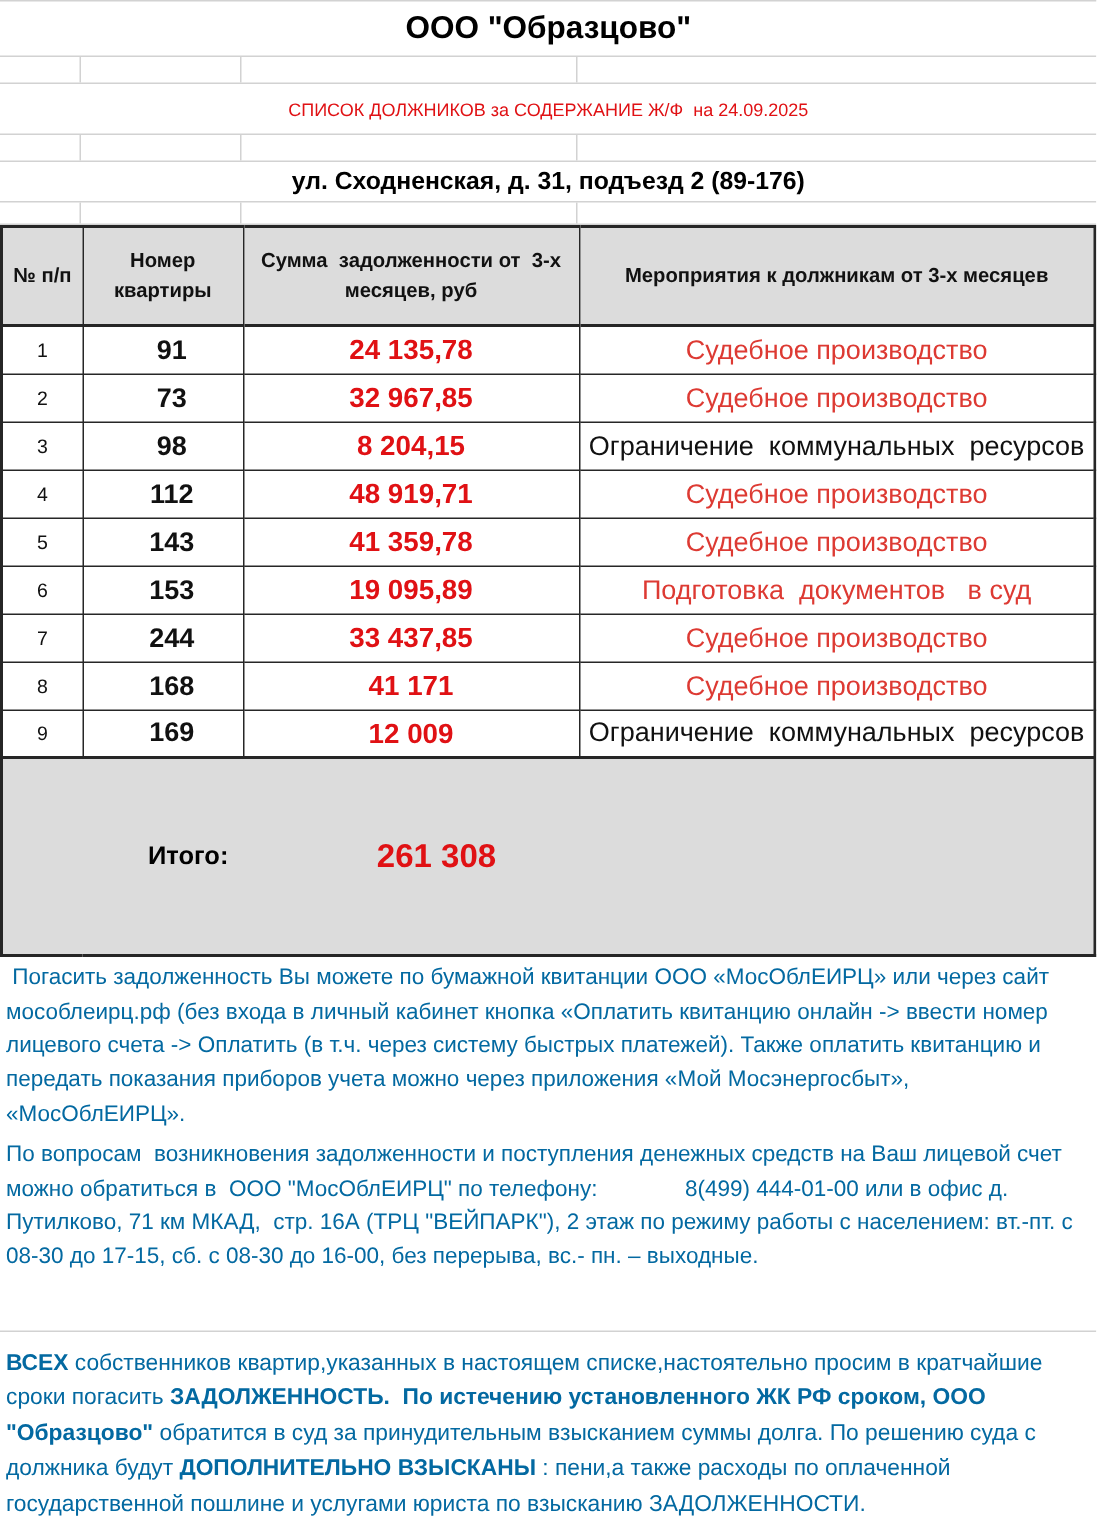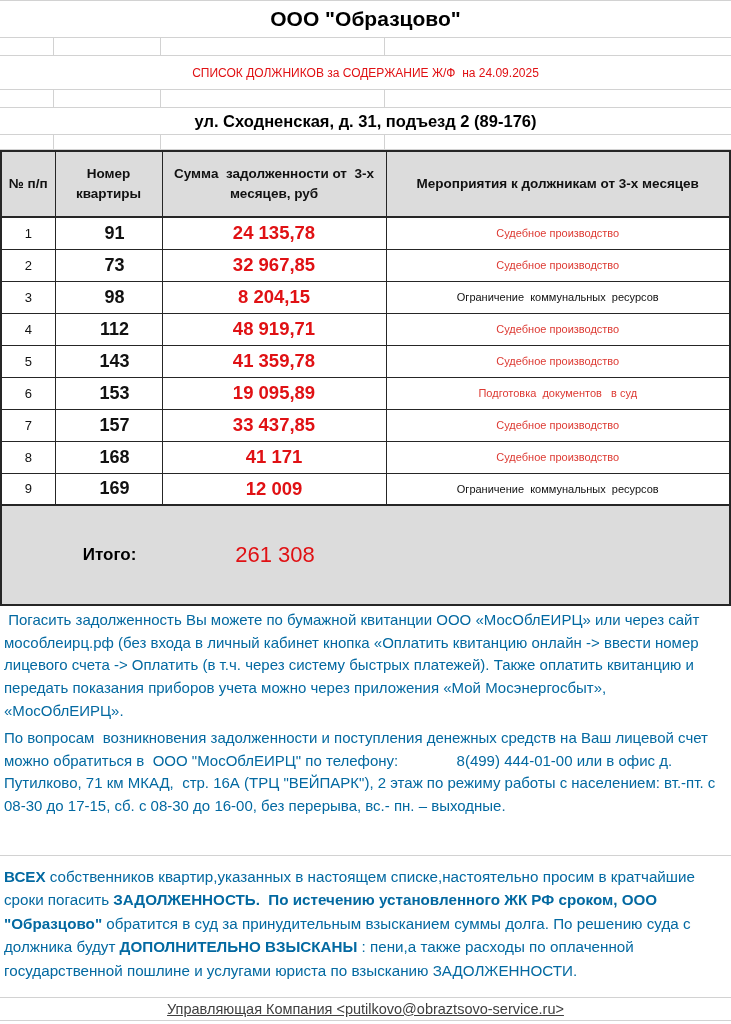--- a/index.html
+++ b/index.html
@@ -31,28 +31,28 @@
   table.debt{width:100%;border-collapse:collapse;table-layout:fixed;border:2px solid var(--border-dark);}
   col.w1{width:54px;} col.w2{width:107px;} col.w3{width:224px;}
   .debt th,.debt td{border:1px solid var(--border-dark);text-align:center;vertical-align:middle;
                     white-space:pre-wrap;overflow:hidden;padding:0 2px;}
   .debt thead th{background:var(--header-bg);height:66px;font-size:13.5px;font-weight:bold;
                  border-top:2px solid var(--border-dark);border-bottom:2px solid var(--border-dark);line-height:1.45;}
   .debt tbody td{height:32px;}
   td.num{font-size:13px;font-weight:normal;}
   td.apt{font-size:18px;font-weight:bold;padding-left:14px;}
   td.amount{font-size:18.5px;font-weight:bold;color:var(--accent-red);}
-  td.action{font-size:11px;}
+  td.action{font-size:18px;}
   td.action-red{color:var(--action-red);}
   td.action-black{color:#111;margin-top:22px;}
-  .debt tfoot td{border:none;border-top:2px solid var(--border-dark);background:var(--header-bg);height:32px;padding:0;}
+  .debt tfoot td{border:none;border-top:2px solid var(--border-dark);background:var(--header-bg);height:32px;padding:16px;}
   .total-flex{display:flex;align-items:center;height:100%;}
   .total-flex .t-sp{width:54px;}
   .total-flex .t-label{width:107px;text-align:center;font-size:17px;font-weight:bold;color:#000;}
-  .total-flex .t-value{width:224px;text-align:center;font-size:22px;font-weight:normal;color:var(--accent-red);}
+  .total-flex .t-value{width:224px;text-align:center;font-size:22px;font-weight:bold;color:var(--accent-red);}
 
   
   .para{font-size:15px;line-height:1.51;padding:3px 8px 2px 4px;white-space:pre-wrap;color:#0369a1;}
   .para-divider{height:36px;border-bottom:1px solid var(--border-light);margin-bottom:6px;}
   .warning{font-size:15.2px;line-height:1.55;}
   .warning .b{font-weight:bold;}
 
   
   .footer-block{margin-top:12px;}
   .footer-row{height:23px;display:flex;align-items:center;justify-content:center;
@@ -139,21 +139,21 @@
           <td class="action action-red">Судебное производство</td>
         </tr>
         <tr>
           <td class="num">6</td>
           <td class="apt">153</td>
           <td class="amount">19 095,89</td>
           <td class="action action-red">Подготовка  документов   в суд</td>
         </tr>
         <tr>
           <td class="num">7</td>
-          <td class="apt">157</td>
+          <td class="apt">244</td>
           <td class="amount">33 437,85</td>
           <td class="action action-red">Судебное производство</td>
         </tr>
         <tr>
           <td class="num">8</td>
           <td class="apt">168</td>
           <td class="amount">41 171</td>
           <td class="action action-red">Судебное производство</td>
         </tr>
         <tr>

